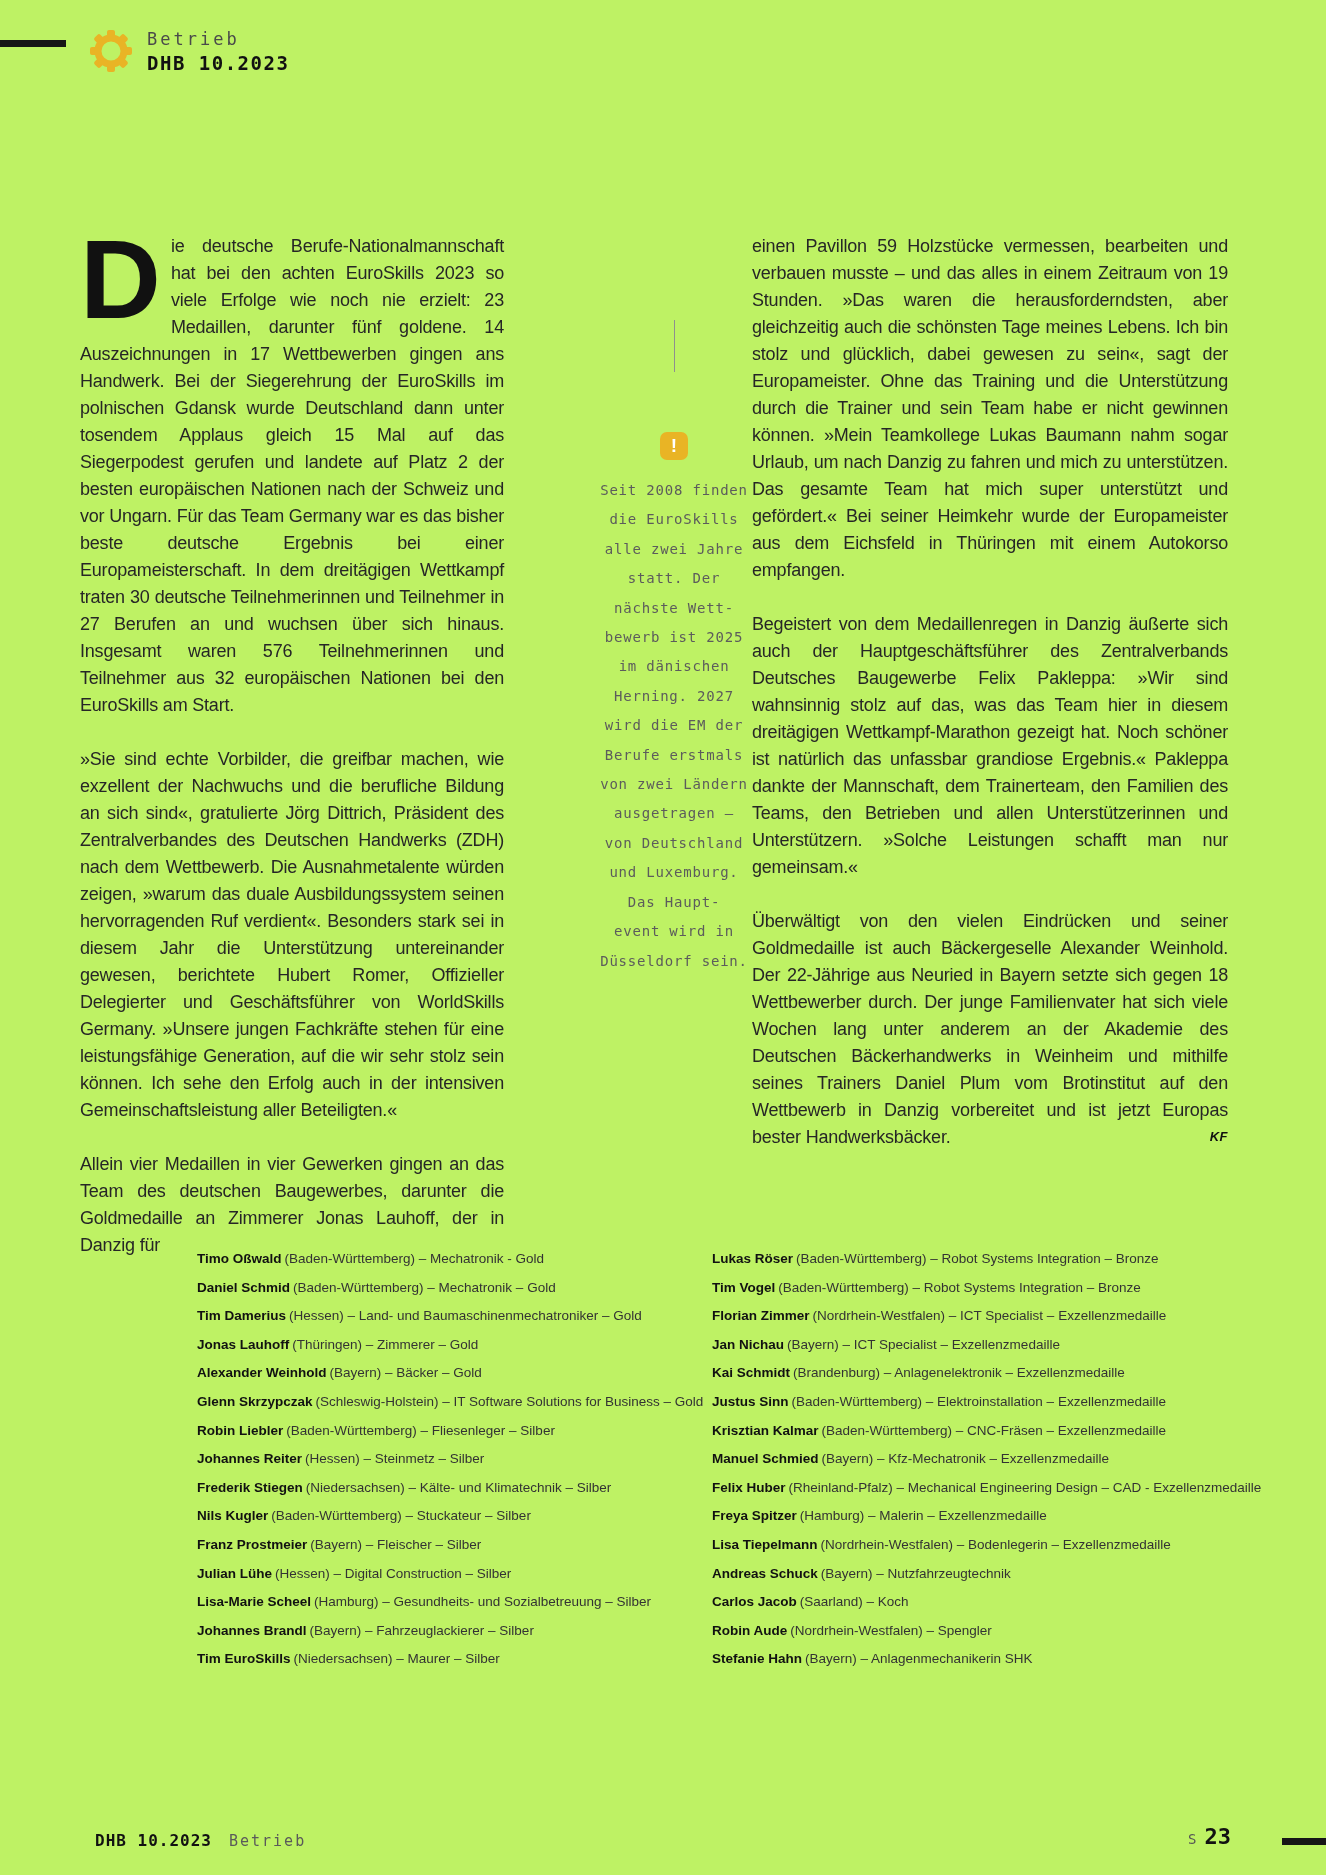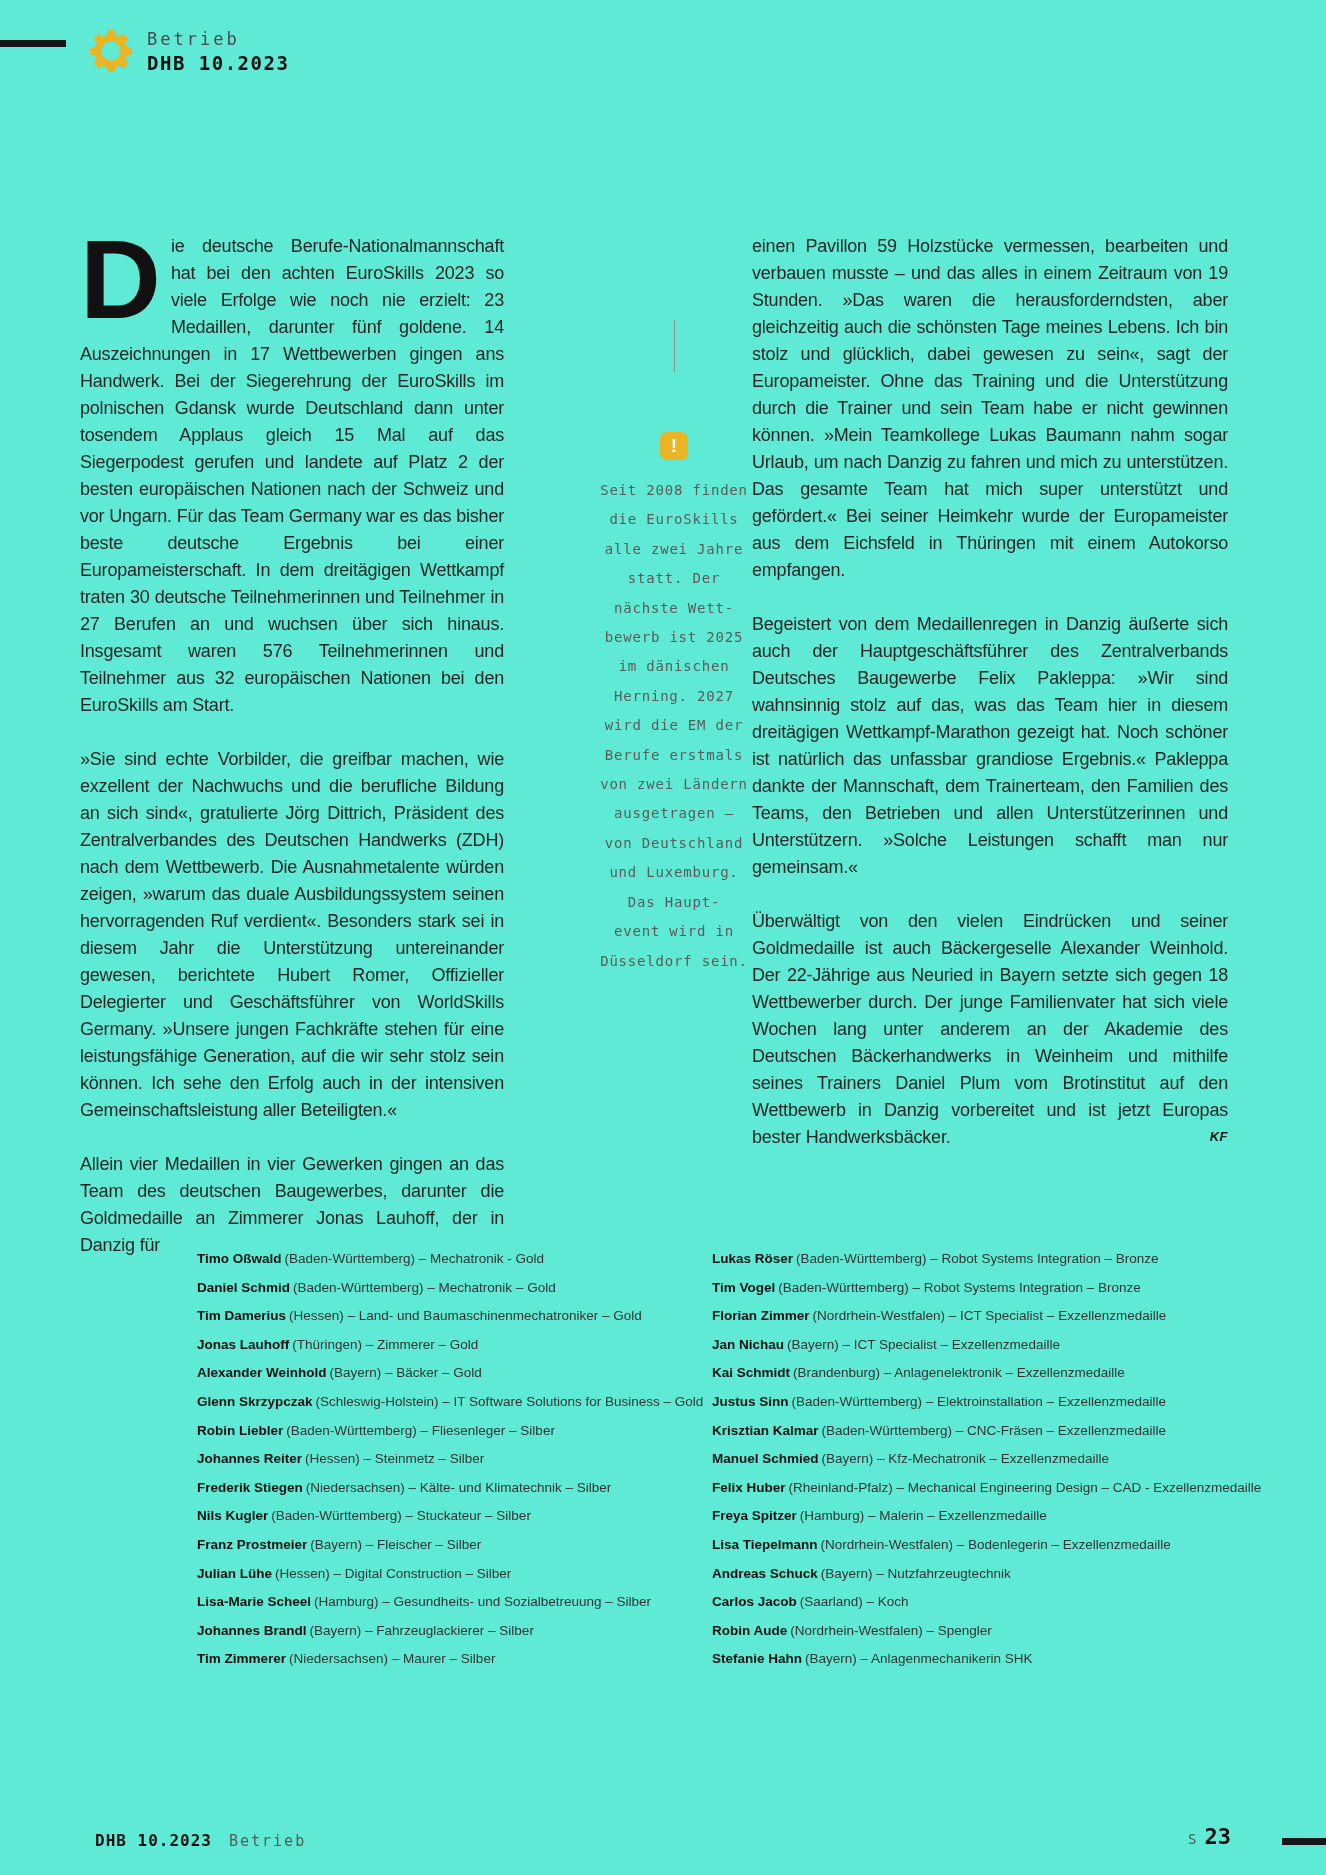--- a/index.html
+++ b/index.html
@@ -1,18 +1,18 @@
 <!DOCTYPE html>
 <html lang="de"><head>
 <meta charset="utf-8">
 <style>
   * { margin:0; padding:0; box-sizing:border-box; }
   html,body { background:#ffffff; }
   body { font-family:"Liberation Sans", sans-serif; color:#262626; }
-  .page { position:relative; width:1326px; height:1875px; background:#5eead4; overflow:hidden; }
+  .page { position:relative; width:1326px; height:1875px; background:#bef264; overflow:hidden; }
 
   .rule-top { position:absolute; left:0; top:40px; width:66px; height:7px; background:#161616; }
   .rule-bottom { position:absolute; right:0; top:1838px; width:44px; height:7px; background:#161616; }
 
   .header { position:absolute; left:88px; top:26px; display:flex; align-items:center; gap:13px; }
   .gear { width:46px; height:50px; }
   .hdr-section { font-family:"DejaVu Sans Mono", monospace; font-size:17px; letter-spacing:3px; color:#4a4a4a; }
   .hdr-issue { font-family:"DejaVu Sans Mono", monospace; font-size:19px; font-weight:bold; letter-spacing:1.5px; color:#111; margin-top:3px; }
 
   .col-left  { position:absolute; left:80px;  top:233px; width:424px; }
@@ -136,21 +136,21 @@
       <div class="team-row"><span class="team-name">Alexander Weinhold</span><span class="team-details">(Bayern) – Bäcker – Gold</span></div>
       <div class="team-row"><span class="team-name">Glenn Skrzypczak</span><span class="team-details">(Schleswig-Holstein) – IT Software Solutions for Business – Gold</span></div>
       <div class="team-row"><span class="team-name">Robin Liebler</span><span class="team-details">(Baden-Württemberg) – Fliesenleger – Silber</span></div>
       <div class="team-row"><span class="team-name">Johannes Reiter</span><span class="team-details">(Hessen) – Steinmetz – Silber</span></div>
       <div class="team-row"><span class="team-name">Frederik Stiegen</span><span class="team-details">(Niedersachsen) – Kälte- und Klimatechnik – Silber</span></div>
       <div class="team-row"><span class="team-name">Nils Kugler</span><span class="team-details">(Baden-Württemberg) – Stuckateur – Silber</span></div>
       <div class="team-row"><span class="team-name">Franz Prostmeier</span><span class="team-details">(Bayern) – Fleischer – Silber</span></div>
       <div class="team-row"><span class="team-name">Julian Lühe</span><span class="team-details">(Hessen) – Digital Construction – Silber</span></div>
       <div class="team-row"><span class="team-name">Lisa-Marie Scheel</span><span class="team-details">(Hamburg) – Gesundheits- und Sozialbetreuung – Silber</span></div>
       <div class="team-row"><span class="team-name">Johannes Brandl</span><span class="team-details">(Bayern) – Fahrzeuglackierer – Silber</span></div>
-      <div class="team-row"><span class="team-name">Tim Zimmerer</span><span class="team-details">(Niedersachsen) – Maurer – Silber</span></div>
+      <div class="team-row"><span class="team-name">Tim EuroSkills</span><span class="team-details">(Niedersachsen) – Maurer – Silber</span></div>
     </div>
 
   <div class="team-col right">
 
   <div class="team-row"><span class="team-name">Lukas Röser</span><span class="team-details">(Baden-Württemberg) – Robot Systems Integration – Bronze</span></div>
       <div class="team-row"><span class="team-name">Tim Vogel</span><span class="team-details">(Baden-Württemberg) – Robot Systems Integration – Bronze</span></div>
       <div class="team-row"><span class="team-name">Florian Zimmer</span><span class="team-details">(Nordrhein-Westfalen) – ICT Specialist – Exzellenzmedaille</span></div>
       <div class="team-row"><span class="team-name">Jan Nichau</span><span class="team-details">(Bayern) – ICT Specialist – Exzellenzmedaille</span></div>
       <div class="team-row"><span class="team-name">Kai Schmidt</span><span class="team-details">(Brandenburg) – Anlagenelektronik – Exzellenzmedaille</span></div>
       <div class="team-row"><span class="team-name">Justus Sinn</span><span class="team-details">(Baden-Württemberg) – Elektroinstallation – Exzellenzmedaille</span></div>

